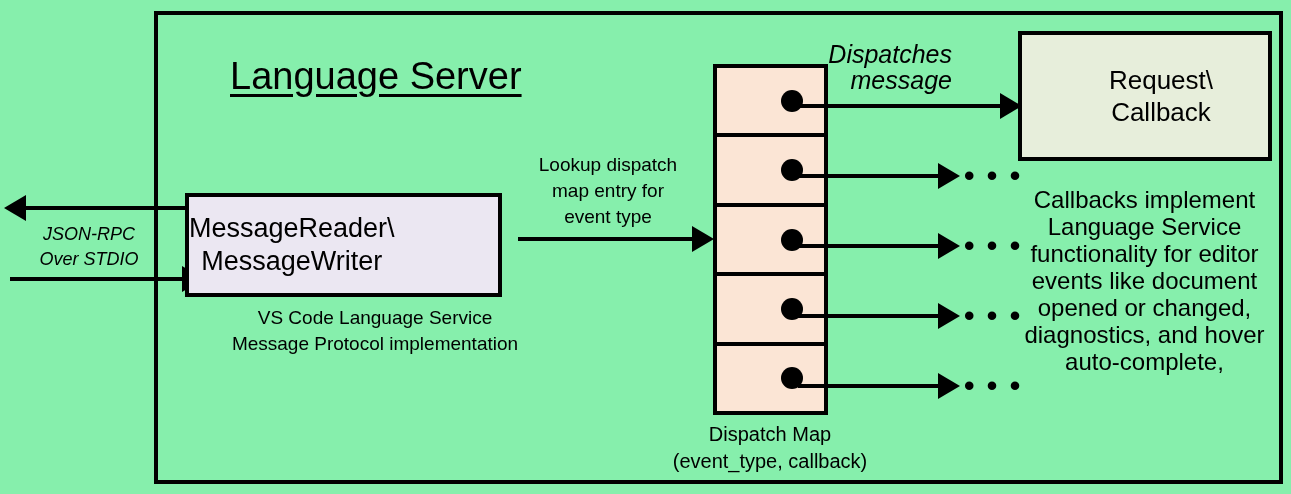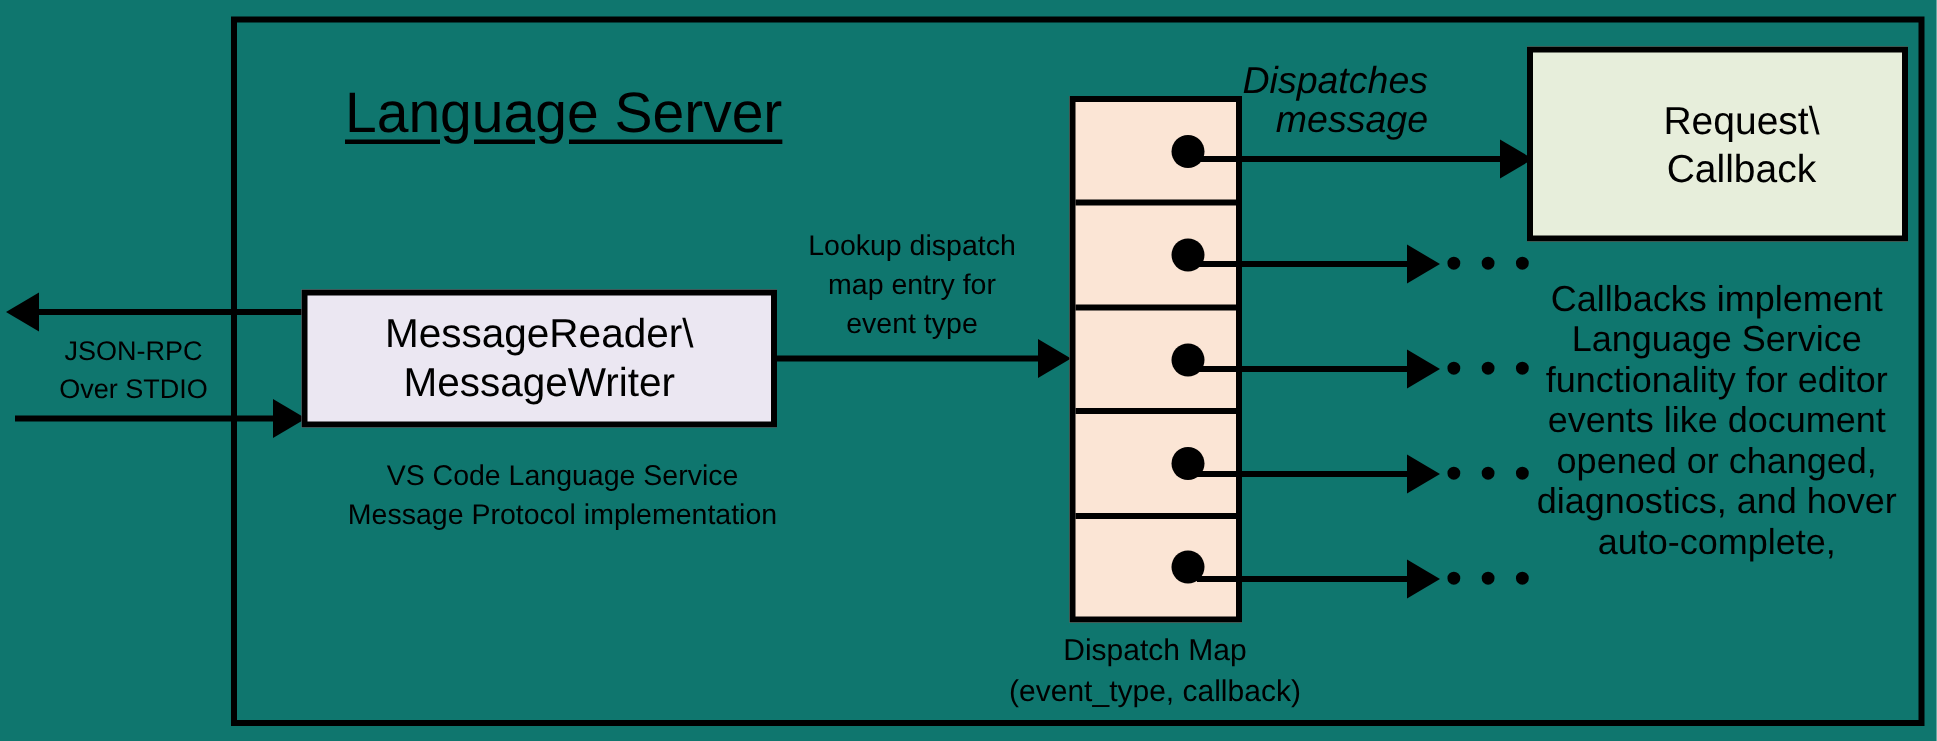--- a/index.html
+++ b/index.html
@@ -1,43 +1,43 @@
 <!DOCTYPE html>
 <html><head>
 <meta charset="utf-8">
 <style>
   html,body{margin:0;padding:0;background:#ffffff;}
   body{width:1291px;height:494px;overflow:hidden;
        font-family:"Liberation Sans","DejaVu Sans",sans-serif;color:#000;}
-  #stage{position:relative;width:1291px;height:494px;background:#0f766e;}
+  #stage{position:relative;width:1291px;height:494px;background:#86efac;}
 
   .abs{position:absolute;box-sizing:border-box;}
 
   
   #outer-frame{left:154px;top:11px;width:1129px;height:473px;
                border:4px solid #000;background:transparent;}
 
   
   #diagram-title{left:230px;top:54px;width:400px;
                  font-size:38px;line-height:44px;text-align:left;
                  text-decoration:underline;text-underline-offset:5px;
                  white-space:nowrap;}
 
   
-  #msg-box{left:201px;top:193px;width:317px;height:92px;
+  #msg-box{left:185px;top:193px;width:317px;height:104px;
            border:4px solid #000;background:#EBE7F2;
-           display:flex;align-items:center;justify-content:center;}
+           display:flex;align-items:center;justify-content:flex-start;}
   #msg-box .inner{font-size:27px;line-height:33px;text-align:center;}
 
   #msg-caption{left:200px;top:305px;width:350px;text-align:center;
                font-size:19px;line-height:26px;}
 
   
   #jsonrpc-label{left:14px;top:222px;width:150px;text-align:center;
-                 font-size:18px;line-height:25px;}
+                 font-size:18px;line-height:25px;font-style:italic;}
 
   
   #lookup-label{left:512px;top:152px;width:192px;text-align:center;
                 font-size:19px;line-height:26px;}
 
   
   #dispatch-label{left:800px;top:41px;width:152px;text-align:right;
                   font-size:25px;line-height:26px;font-style:italic;}
 
   

